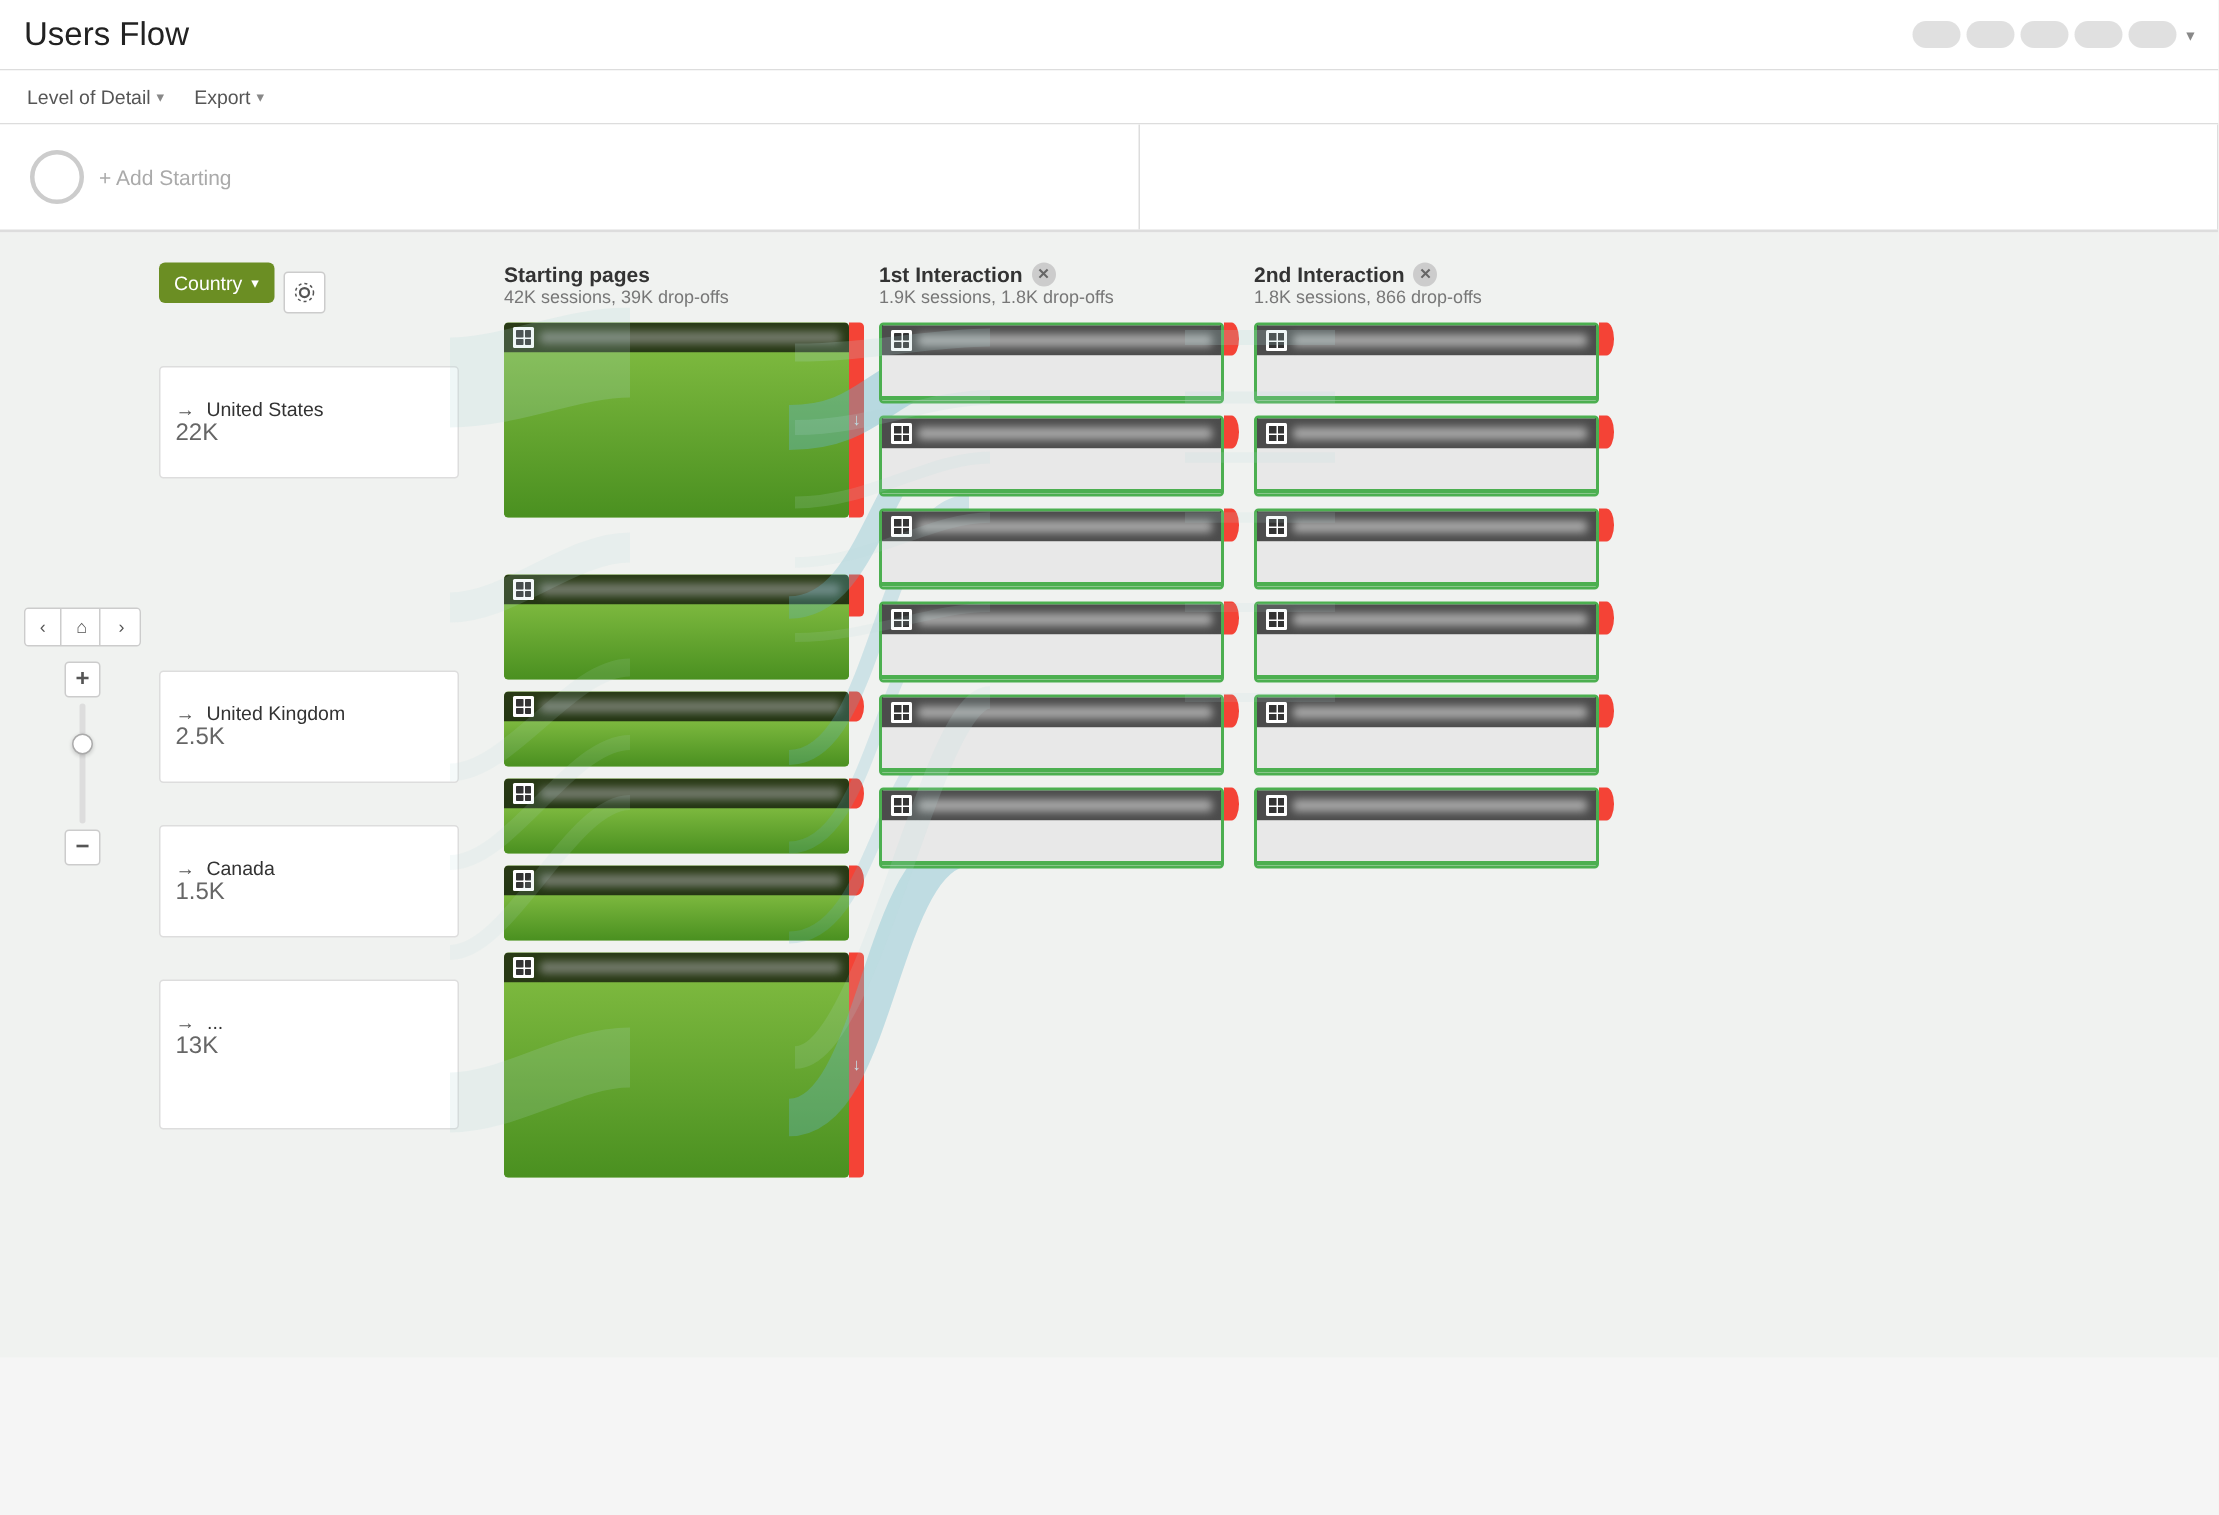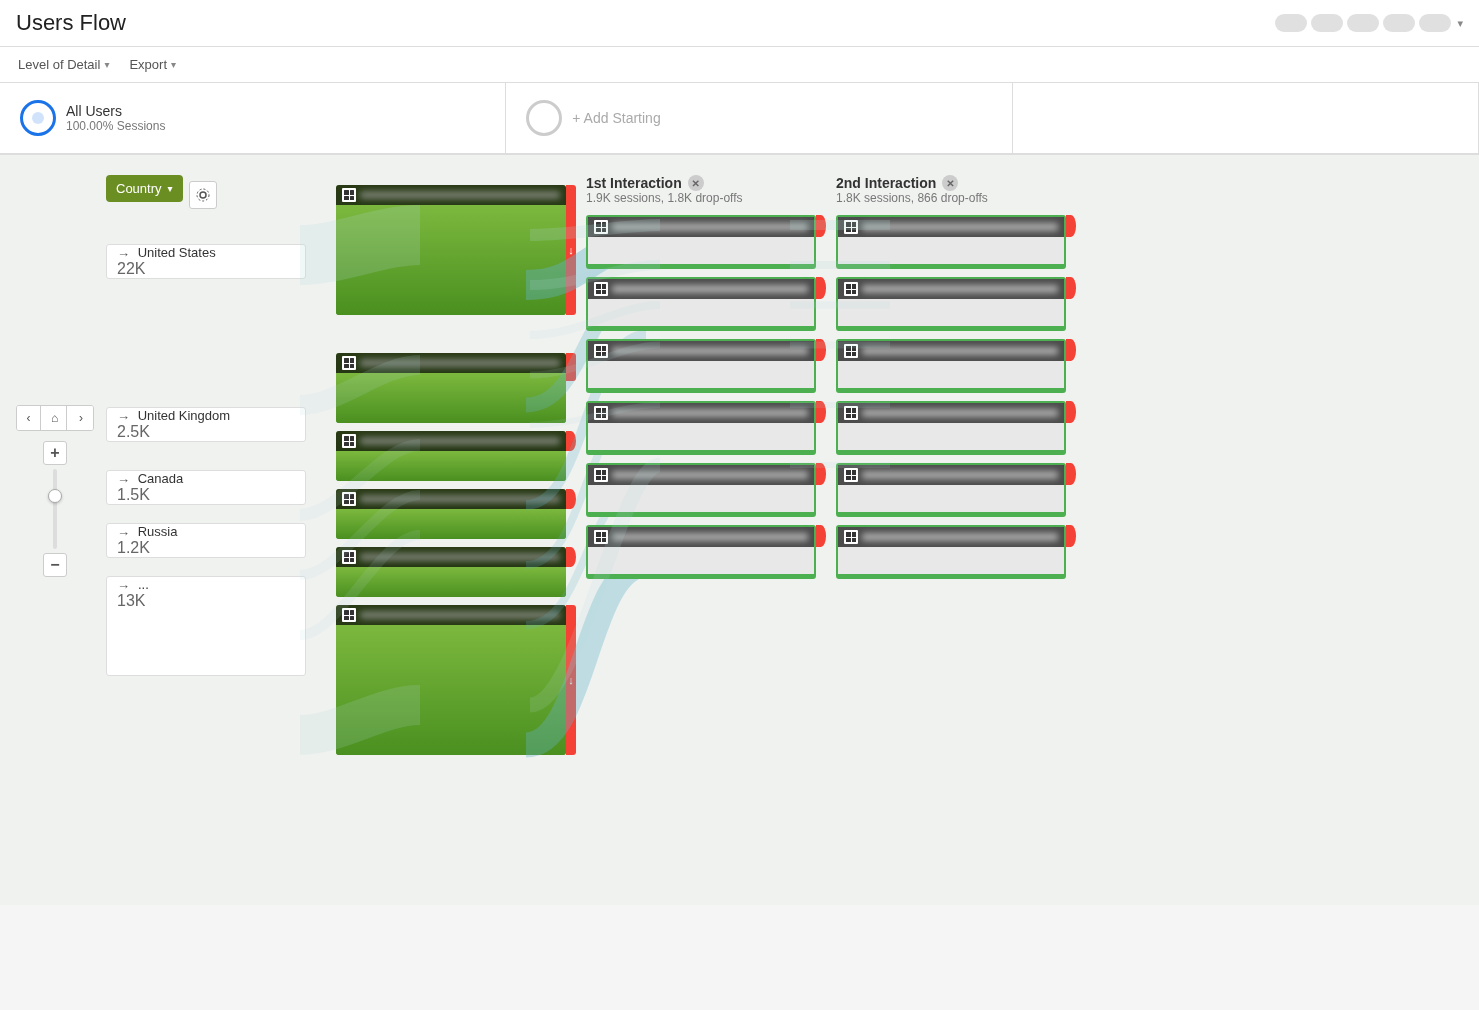--- a/index.html
+++ b/index.html
@@ -45,21 +45,21 @@
     
     .flow-columns { display: flex; gap: 0; margin-left: 90px; position: relative; }
 
     
     .source-col { width: 200px; margin-right: 30px; flex-shrink: 0; }
     .country-dropdown { background: #6b8e23; color: #fff; border: none; border-radius: 4px; padding: 6px 10px; display: flex; align-items: center; gap: 6px; cursor: pointer; font-size: 13px; margin-bottom: 12px; }
     .country-dropdown .dd-arrow { font-size: 10px; }
     .settings-btn { width: 28px; height: 28px; border: 1px solid #ccc; border-radius: 3px; background: #fff; display: flex; align-items: center; justify-content: center; cursor: pointer; }
     .source-header { display: flex; align-items: center; gap: 6px; margin-bottom: 16px; }
 
-    .country-item { background: #fff; border: 1px solid #ddd; border-radius: 3px; padding: 0 10px; margin-bottom: 8px; cursor: pointer; }
+    .country-item { background: #fff; border: 1px solid #ddd; border-radius: 3px; padding: 20px 10px; margin-bottom: 8px; cursor: pointer; }
     .country-item .arrow-icon { color: #555; margin-right: 4px; }
     .country-item .country-name { font-size: 13px; color: #333; font-weight: 500; }
     .country-item .country-val { font-size: 16px; color: #666; }
 
     
     .interaction-col { width: 230px; flex-shrink: 0; margin-right: 20px; position: relative; }
     .col-header { margin-bottom: 10px; }
     .col-header .col-title { font-size: 14px; font-weight: 600; color: #333; display: flex; align-items: center; gap: 6px; }
     .col-header .col-sub { font-size: 12px; color: #777; }
     .close-icon-circle { width: 16px; height: 16px; border-radius: 50%; background: #ccc; display: flex; align-items: center; justify-content: center; font-size: 10px; color: #666; cursor: pointer; }
@@ -98,29 +98,20 @@
     <span class="dropdown-arrow">▾</span>
   </button>
   <button class="toolbar-btn">
     <span>Export</span>
     <span class="dropdown-arrow">▾</span>
   </button>
 </div>
 
 <div class="segment-bar">
   <div class="segment-item">
-    <div class="segment-icon-circle">
-      <div class="segment-icon-inner"></div>
-    </div>
-    <div class="segment-text">
-      <div class="name">All Users</div>
-      <div class="sub">100.00% Sessions</div>
-    </div>
-  </div>
-  <div class="segment-item">
     <div class="segment-icon-circle grey">
     </div>
     <div class="add-segment">+ Add Starting</div>
   </div>
   <div style="flex:1; border-right: 1px solid #ddd;"></div>
 </div>
 
 <div class="flow-area" style="position:relative;">
 
   <div class="nav-controls">
@@ -175,39 +166,40 @@
         <div style="height:10px;"></div>
 
         <div class="country-item">
           <span class="arrow-icon">→</span>
           <span class="country-name">Canada</span>
           <div class="country-val">1.5K</div>
         </div>
 
         <div style="height:10px;"></div>
 
-        <div class="country-item">
-          <span class="arrow-icon">→</span>
-          <span class="country-name">Russia</span>
-          <div class="country-val">1.2K</div>
-        </div>
 
         <div style="height:10px;"></div>
 
         <div class="country-item" style="height:100px; display:flex; flex-direction:column; justify-content:flex-start;">
           <div style="display:flex; align-items:center; gap:4px;">
             <span class="arrow-icon">→</span>
             <span class="country-name">...</span>
           </div>
           <div class="country-val">13K</div>
         </div>
       </div>
     </div>
 
     <div class="start-col">
+      <div class="col-header">
+        <div class="col-title">
+          <span>Starting pages</span>
+        </div>
+        <div class="col-sub">42K sessions, 39K drop-offs</div>
+      </div>
 
       <div style="position:relative; margin-top:10px;">
 
         <div class="node-container" style="margin-bottom:8px; position:relative;">
           <div class="node-inner" style="background: linear-gradient(to bottom, #8bc34a, #5a9e2f); border-radius:3px; overflow:hidden;">
             <div class="node-header" style="background:rgba(0,0,0,0.7); padding:3px 6px; display:flex; align-items:center; gap:4px;">
               <div class="node-icon" style="width:14px;height:14px;background:#fff;border-radius:1px;display:inline-flex;align-items:center;justify-content:center;flex-shrink:0;">
                 <div style="display:grid;grid-template-columns:1fr 1fr;gap:1px;width:10px;height:10px;">
                   <div style="background:#333;border-radius:0.5px;"></div>
                   <div style="background:#333;border-radius:0.5px;"></div>

